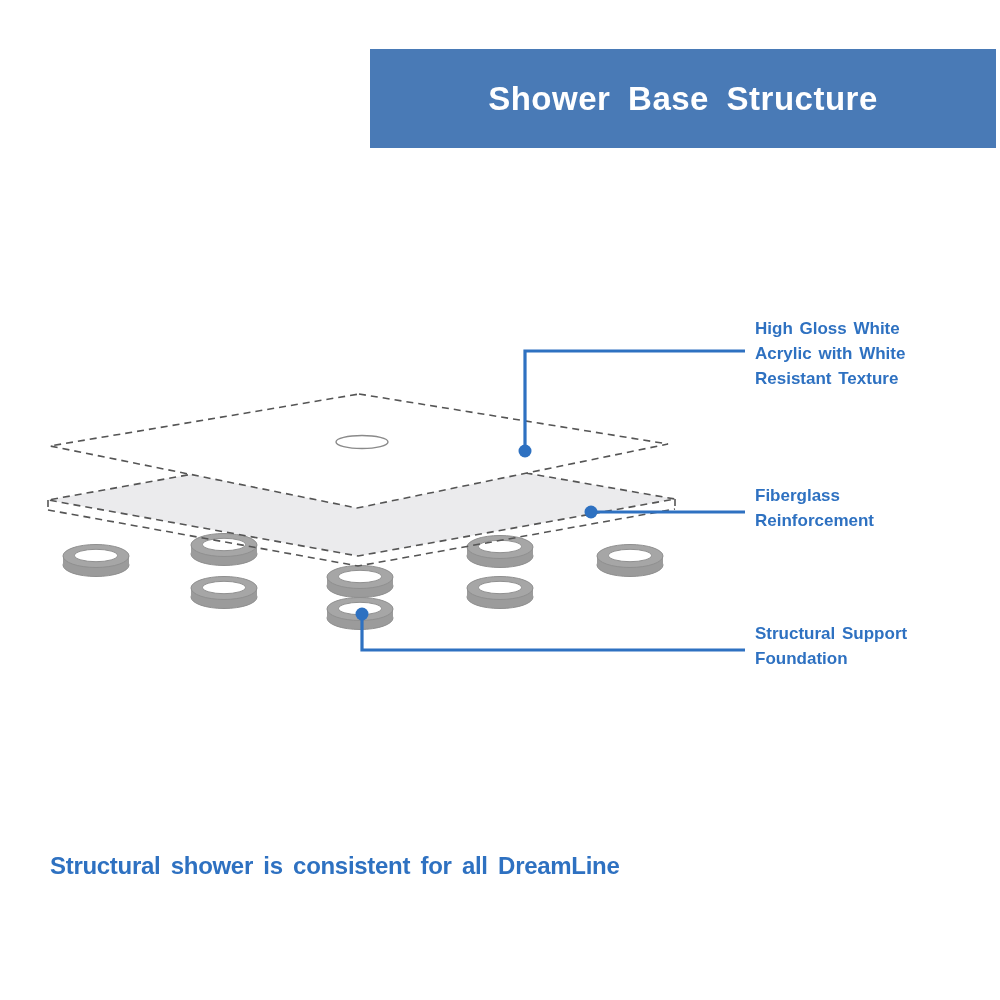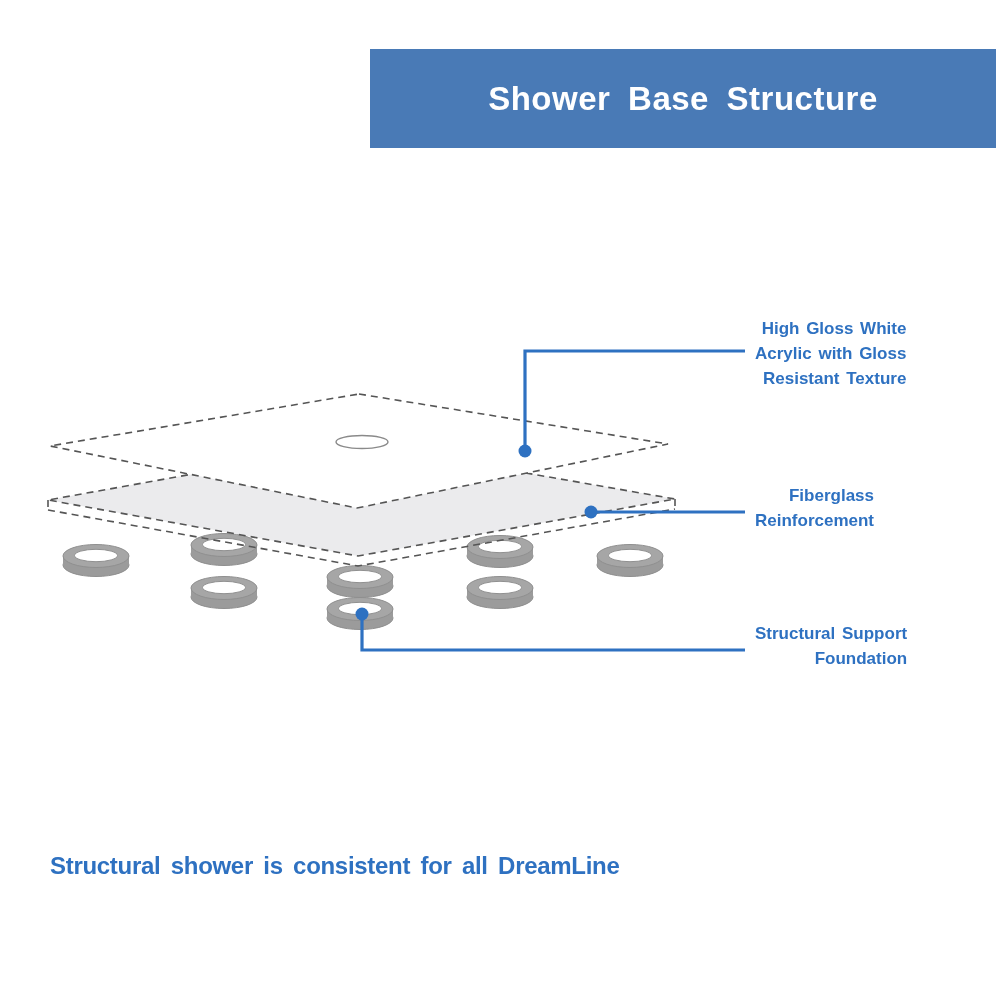--- a/index.html
+++ b/index.html
@@ -20,21 +20,21 @@
     background:var(--banner-bg);display:flex;align-items:center;justify-content:center;
   }
   .banner-title{
     color:var(--banner-text);font-size:33px;font-weight:bold;
     letter-spacing:0.5px;word-spacing:8px;white-space:nowrap;
   }
   .callout{
     position:absolute;left:755px;color:var(--accent);
     font-size:17px;font-weight:bold;line-height:25px;word-spacing:2px;white-space:nowrap;
   }
-  .callout span{display:block;text-align:right;}
+  .callout span{display:block;}
   #callout-acrylic{top:316px;}
   #callout-fiberglass{top:483px;}
   #callout-foundation{top:621px;}
   .footnote{
     position:absolute;left:50px;top:851px;color:var(--accent);
     font-size:24px;font-weight:bold;line-height:29px;letter-spacing:-0.3px;
     word-spacing:4px;white-space:nowrap;
   }
 </style>
 </head>
@@ -85,21 +85,21 @@
     <circle class="leader-dot" cx="362" cy="614" r="6.5"></circle>
   </g>
 </svg>
 
 <div class="banner">
   <div class="banner-title">Shower Base Structure</div>
 </div>
 
 <div class="callout" id="callout-acrylic">
   <span>High Gloss White</span>
-  <span>Acrylic with Gloss</span>
+  <span>Acrylic with White</span>
   <span>Resistant Texture</span>
 </div>
 
 <div class="callout" id="callout-fiberglass">
   <span>Fiberglass</span>
   <span>Reinforcement</span>
 </div>
 
 <div class="callout" id="callout-foundation">
   <span>Structural Support</span>

